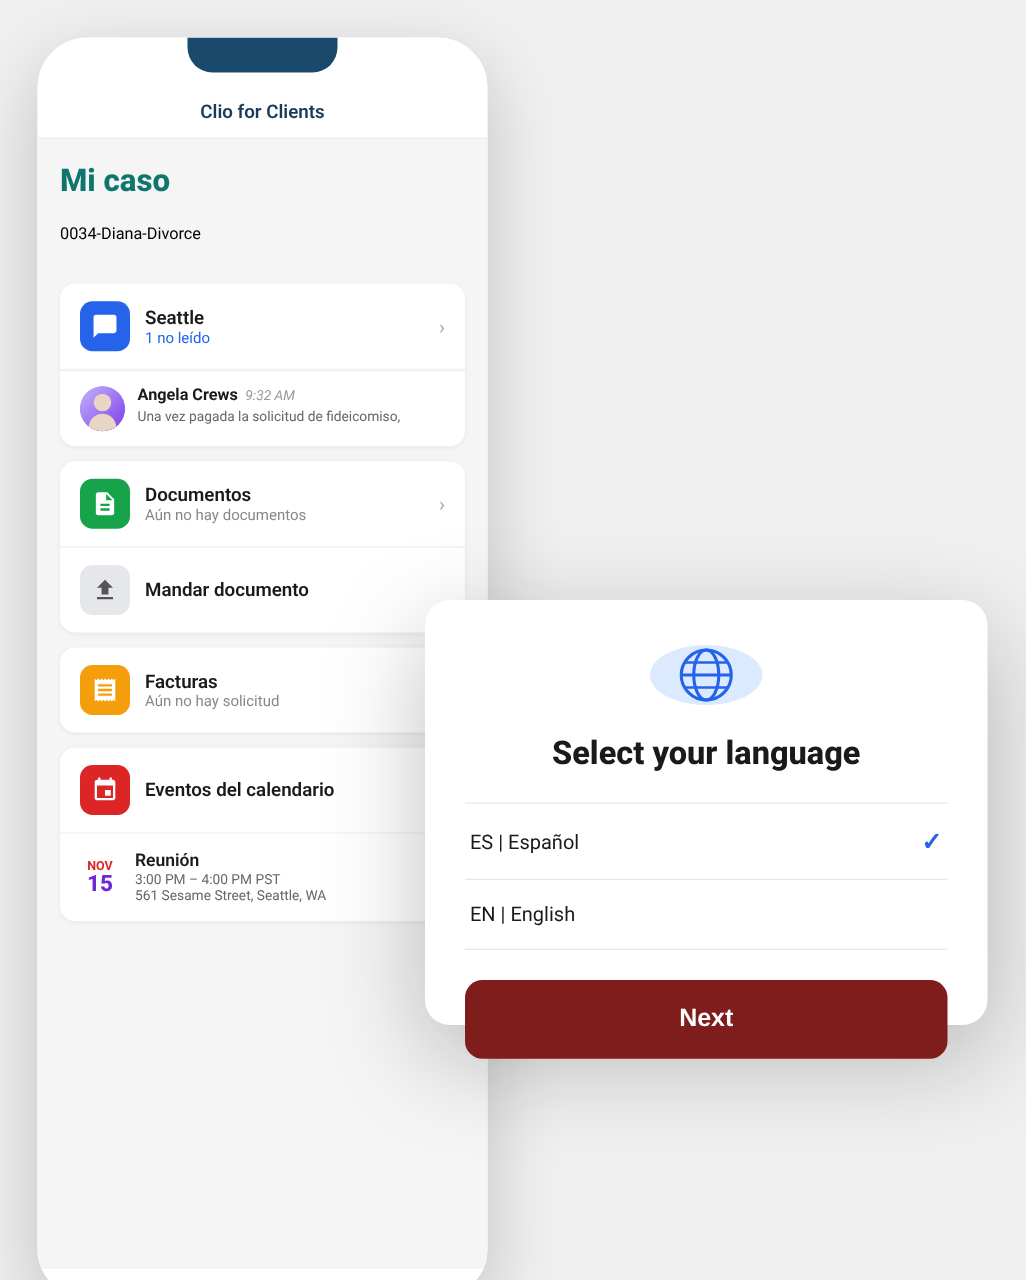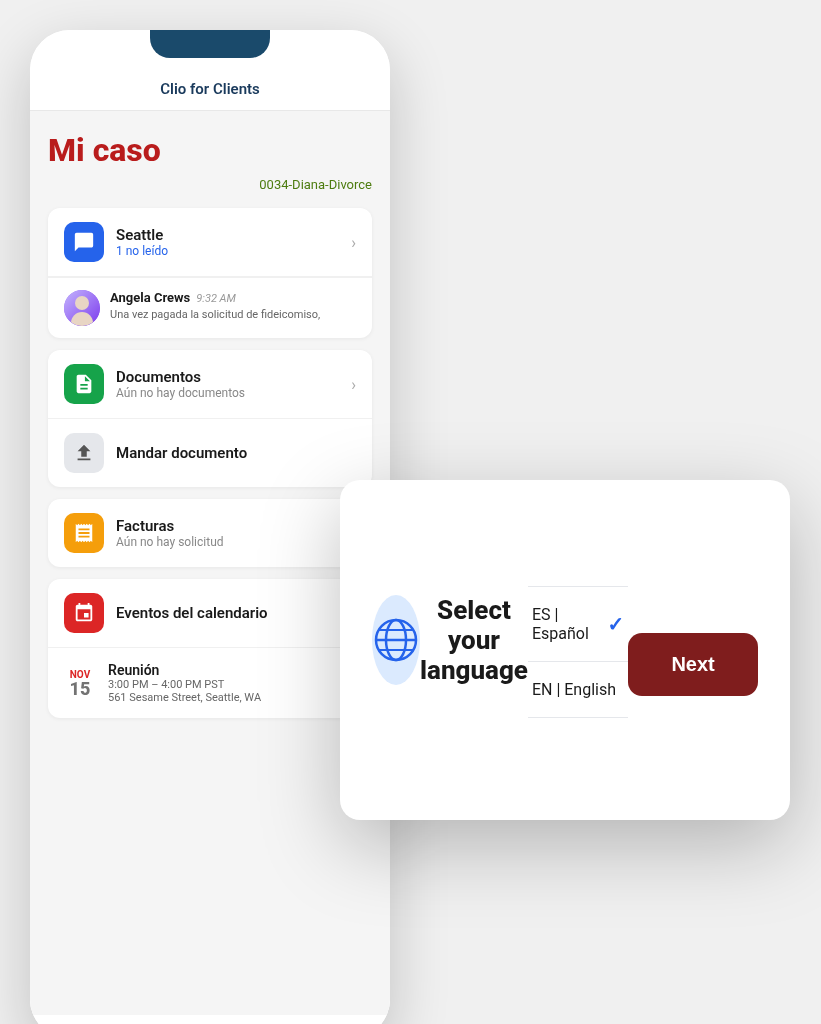--- a/index.html
+++ b/index.html
@@ -55,31 +55,30 @@
     }
 
     .phone-body {
       background: #f5f5f5;
       padding: 20px 18px;
       height: calc(100% - 65px);
       overflow: hidden;
     }
 
     .case-title {
-      font-size: 32px;
+      font-size: 25px;
       font-weight: 800;
-      color: #b91c1c;
-      margin-bottom: 8px;
+      color: #0f766e;
+      margin-bottom: 20px;
     }
 
     .case-subtitle {
       font-size: 13px;
-      color: #4d7c0f;
-      margin-bottom: 16px;
-      text-align: right;
+      color: #000000;
+      margin-bottom: 32px;
     }
 
     .card {
       background: #ffffff;
       border-radius: 12px;
       margin-bottom: 12px;
       overflow: hidden;
       box-shadow: 0 1px 4px rgba(0,0,0,0.06);
     }
 
@@ -198,41 +197,40 @@
     .msg-time { font-size: 11px; color: #999; font-style: italic; }
     .msg-text { font-size: 11px; color: #666; line-height: 1.4; }
 
     .date-badge {
       display: flex;
       flex-direction: column;
       align-items: center;
       min-width: 32px;
     }
     .date-month { font-size: 10px; color: #dc2626; font-weight: 700; text-transform: uppercase; }
-    .date-day { font-size: 18px; font-weight: 800; color: #737373; line-height: 1; }
+    .date-day { font-size: 18px; font-weight: 800; color: #6d28d9; line-height: 1; }
 
     .event-detail { font-size: 11px; color: #666; }
     .event-title { font-size: 14px; font-weight: 600; color: #1a1a1a; }
 
     
     .modal-overlay {
       position: absolute;
       top: 480px;
       left: 340px;
       width: 450px;
       height: 340px;
       background: #ffffff;
       border-radius: 20px;
       box-shadow: 0 25px 80px rgba(0,0,0,0.25);
       z-index: 10;
       padding: 36px 32px 32px;
       display: flex;
-      flex-direction: row;
-      align-items: center;
-      justify-content: flex-end;
+      flex-direction: column;
+      align-items: center;
     }
 
     .globe-circle {
       width: 90px;
       height: 90px;
       background: #dbeafe;
       border-radius: 50%;
       display: flex;
       align-items: center;
       justify-content: center;

